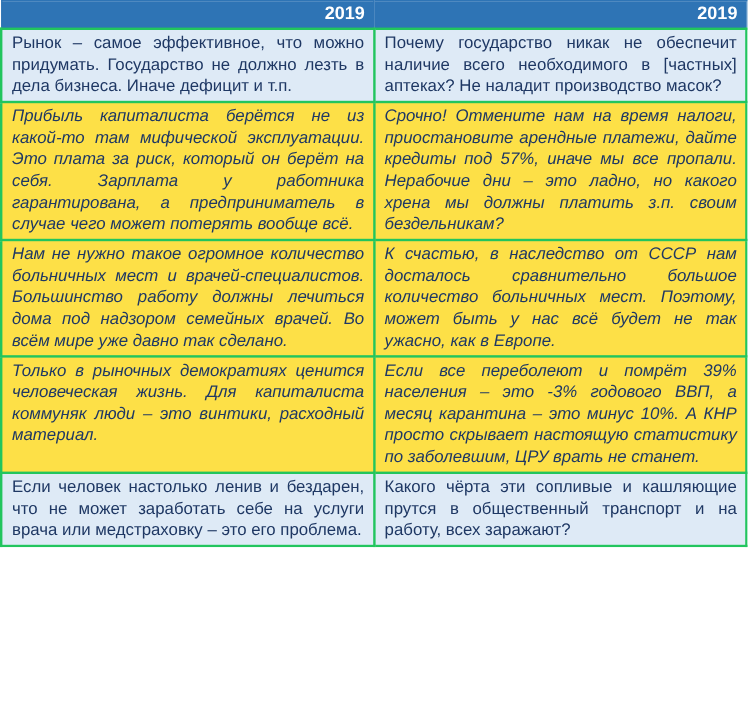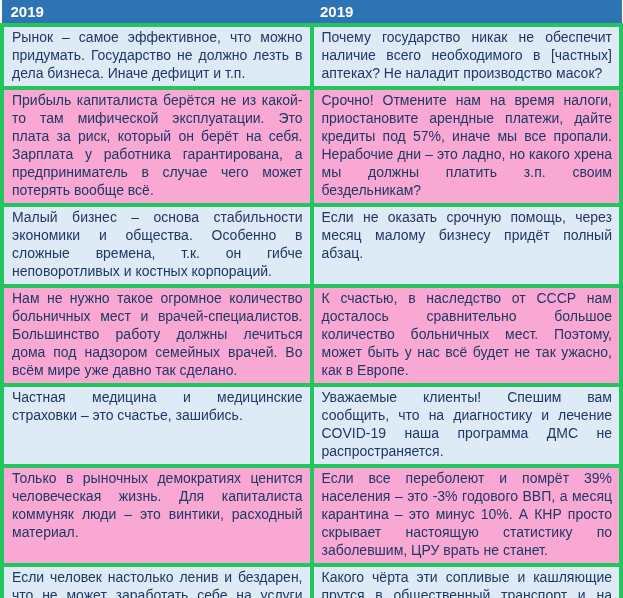--- a/index.html
+++ b/index.html
@@ -15,69 +15,61 @@
     width: 623px;
     border-collapse: collapse;
     table-layout: fixed;
   }
   .doc-table th {
     width: 50%;
     background: #2e74b5;
     color: #ffffff;
     font-size: 15px;
     font-weight: bold;
-    text-align: left;
+    text-align: right;
     padding: 3px 7px 3px 8px;
     border: 1px solid #2e74b5;
     line-height: 16px;
   }
   .doc-table td {
     width: 50%;
     vertical-align: top;
     padding: 1px 7px 4px 8px;
     font-size: 14px;
     line-height: 18px;
     text-align: justify;
     color: #1f3864;
-    border: 4px solid #22c55e;
+    border: 2px solid #22c55e;
     word-wrap: break-word;
   }
   tr.band-blue td { background: #deeaf6; }
-  tr.band-white td { background: #f9a8d4; }
+  tr.band-white td { background: #fde047; font-style: italic; }
 </style>
 </head>
 <body>
 
 <table class="doc-table">
   <thead>
     <tr>
       <th>2019</th>
       <th>2019</th>
     </tr>
   </thead>
   <tbody>
     <tr class="band-blue">
       <td>Рынок – самое эффективное, что можно придумать. Государство не должно лезть в дела бизнеса. Иначе дефицит и т.п.</td>
       <td>Почему государство никак не обеспечит наличие всего необходимого в [частных] аптеках? Не наладит производство масок?</td>
     </tr>
     <tr class="band-white">
       <td>Прибыль капиталиста берётся не из какой-то там мифической эксплуатации. Это плата за риск, который он берёт на себя. Зарплата у работника гарантирована, а предприниматель в случае чего может потерять вообще всё.</td>
       <td>Срочно! Отмените нам на время налоги, приостановите арендные платежи, дайте кредиты под 57%, иначе мы все пропали. Нерабочие дни – это ладно, но какого хрена мы должны платить з.п. своим бездельникам?</td>
     </tr>
-    <tr class="band-blue">
-      <td>Малый бизнес – основа стабильности экономики и общества. Особенно в сложные времена, т.к. он гибче неповоротливых и костных корпораций.</td>
-      <td>Если не оказать срочную помощь, через месяц малому бизнесу придёт полный абзац.</td>
-    </tr>
     <tr class="band-white">
       <td>Нам не нужно такое огромное количество больничных мест и врачей-специалистов. Большинство работу должны лечиться дома под надзором семейных врачей. Во всём мире уже давно так сделано.</td>
       <td>К счастью, в наследство от СССР нам досталось сравнительно большое количество больничных мест. Поэтому, может быть у нас всё будет не так ужасно, как в Европе.</td>
-    </tr>
-    <tr class="band-blue">
-      <td>Частная медицина и медицинские страховки – это счастье, зашибись.</td>
-      <td>Уважаемые клиенты! Спешим вам сообщить, что на диагностику и лечение COVID-19 наша программа ДМС не распространяется.</td>
     </tr>
     <tr class="band-white">
       <td>Только в рыночных демократиях ценится человеческая жизнь. Для капиталиста коммуняк люди – это винтики, расходный материал.</td>
       <td>Если все переболеют и помрёт 39% населения – это -3% годового ВВП, а месяц карантина – это минус 10%. А КНР просто скрывает настоящую статистику по заболевшим, ЦРУ врать не станет.</td>
     </tr>
     <tr class="band-blue">
       <td>Если человек настолько ленив и бездарен, что не может заработать себе на услуги врача или медстраховку – это его проблема.</td>
       <td>Какого чёрта эти сопливые и кашляющие прутся в общественный транспорт и на работу, всех заражают?</td>
     </tr>
 

